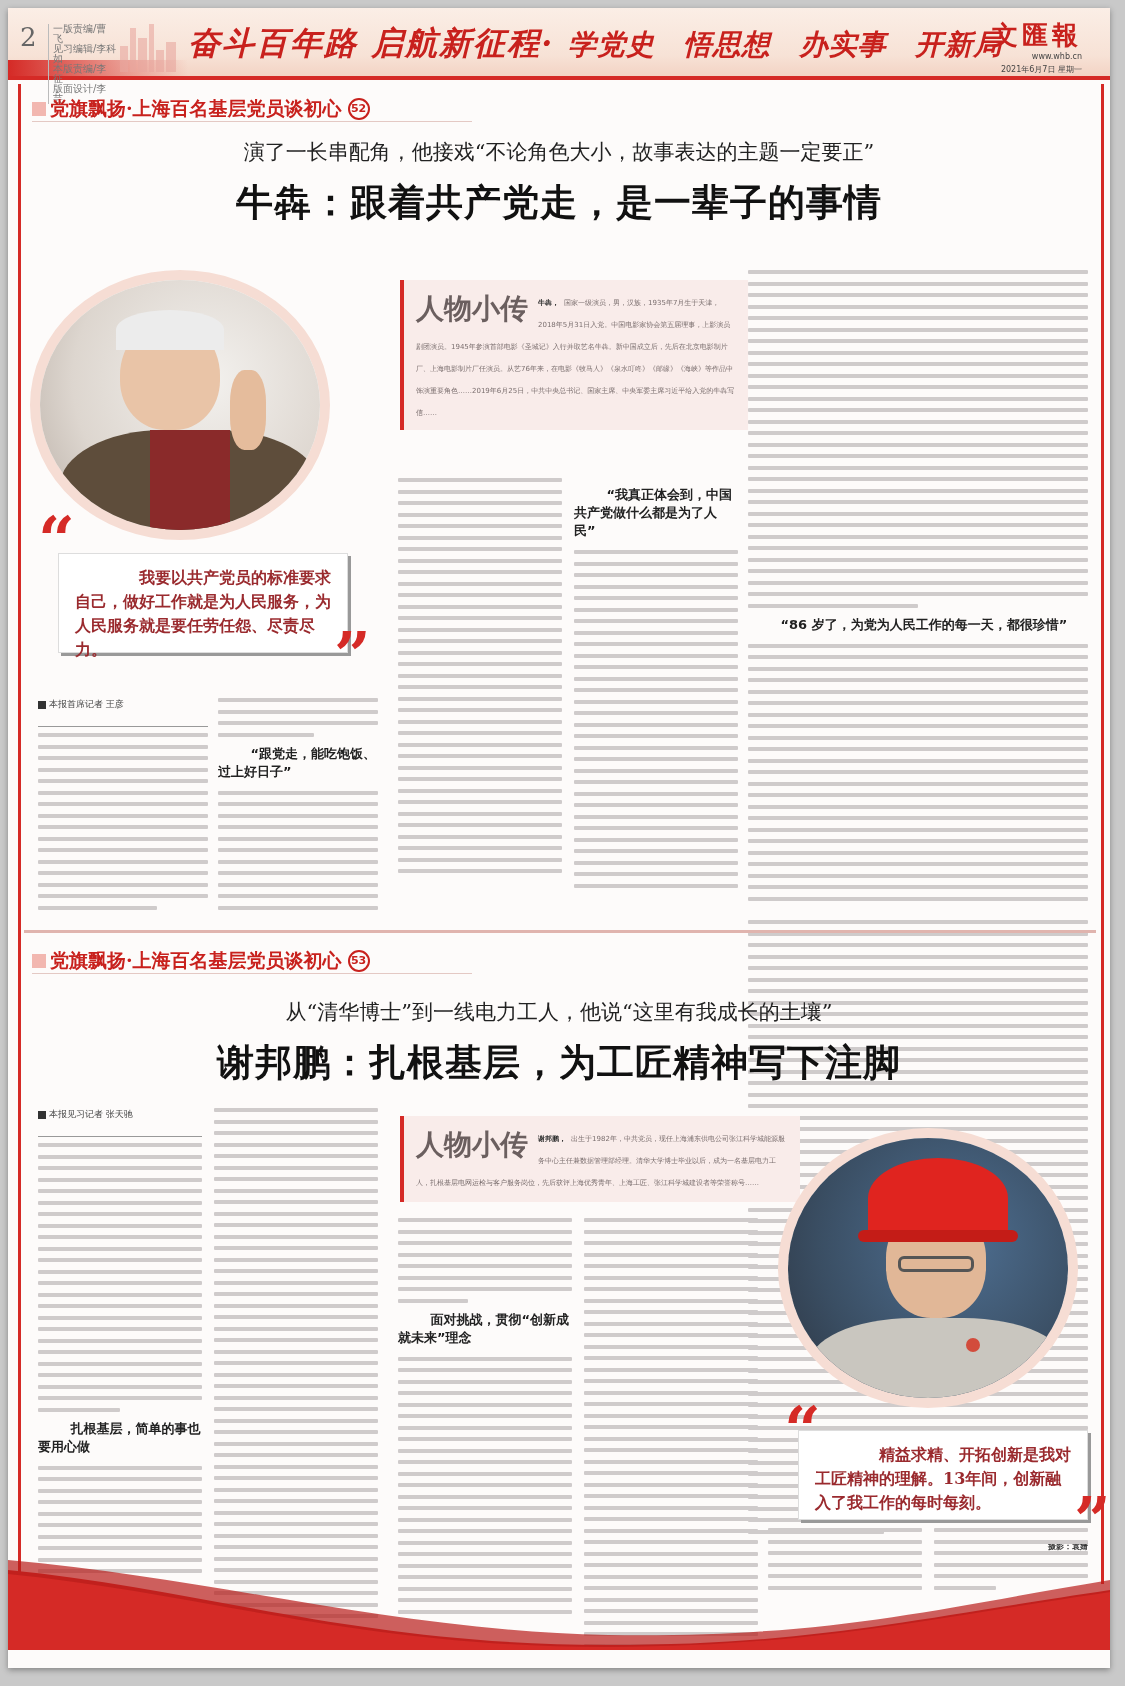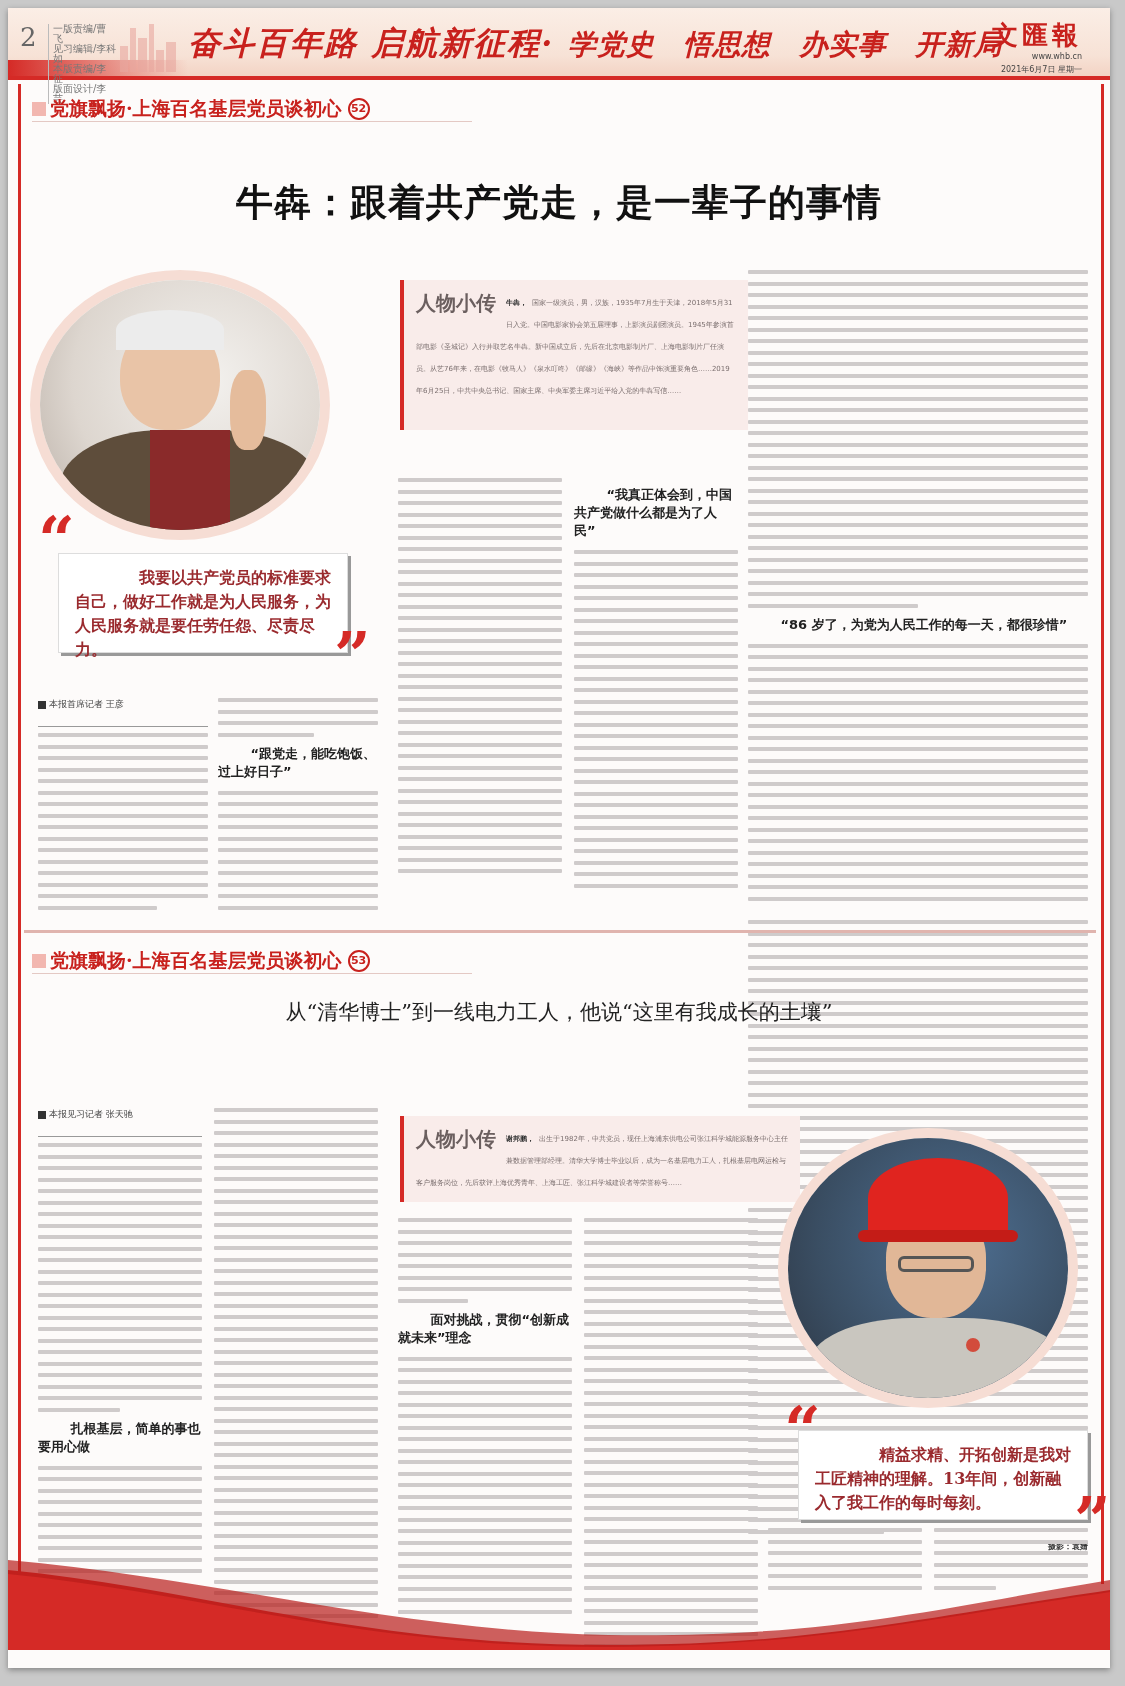--- a/index.html
+++ b/index.html
@@ -94,21 +94,21 @@
   }
   .quote-mark {
     position: absolute; font-family: "DejaVu Serif", serif; font-weight: bold; color: #d52a26; font-size: 64px; line-height: 1;
   }
 
   
   .bio-box {
     position: absolute; background: #f9ecea; padding: 10px 12px;
     border-left: 4px solid #d52a26;
   }
-  .bio-title { font-size: 20px; font-weight: bold; color: #6b5f5f; margin-bottom: 4px; float: left; margin-right: 10px; }
+  .bio-title { font-size: 28px; font-weight: bold; color: #6b5f5f; margin-bottom: 4px; float: left; margin-right: 10px; }
   .bio-lead { font-size: 7px; font-weight: bold; color: #333; }
   .bio-text { font-size: 7px; line-height: 17px; color: #7b6f6f; }
 
   
   .cols { position: absolute; display: flex; gap: 12px; }
   .col { flex: 1; position: relative; }
   .lines span {
     display: block; height: 4px; margin: 0 0 7.5px 0; background: #cfcbcb; border-radius: 1px;
   }
   .byline {
@@ -161,20 +161,21 @@
   </div>
 
   <div class="frame-left"></div>
   <div class="frame-right"></div>
 
   <div class="section-strip" style="top:88px">
     <div class="sq"></div>
     <span class="txt">党旗飘扬·上海百名基层党员谈初心</span>
     <span class="num">52</span>
   </div>
+  <div class="kicker" style="top:130px">演了一长串配角，他接戏“不论角色大小，故事表达的主题一定要正”</div>
   <div class="headline" style="top:170px">牛犇：跟着共产党走，是一辈子的事情</div>
 
   <div class="portrait" style="left:22px;top:262px;width:300px;height:270px;">
     <div class="bg" style="background:radial-gradient(circle at 60% 40%, #f3f1ee 0%, #ddd6cf 60%, #b7aca3 100%);"></div>
     <div class="figure" style="left:80px;top:40px;width:100px;height:110px;border-radius:50% 50% 45% 45%;background:#e9c4a7;"></div>
     <div class="figure" style="left:76px;top:30px;width:108px;height:40px;border-radius:50% 50% 0 0;background:#ececec;"></div>
     <div class="figure" style="left:20px;top:150px;width:260px;height:140px;border-radius:40% 40% 0 0;background:#5e4d3b;"></div>
     <div class="figure" style="left:110px;top:150px;width:80px;height:130px;background:#8a2a2a;"></div>
     <div class="figure" style="left:190px;top:90px;width:36px;height:80px;border-radius:40%;background:#e5bc9c;"></div>
   </div>
@@ -442,20 +443,21 @@
   </div>
 
   <div class="divider" style="top:922px"></div>
 
   <div class="section-strip" style="top:940px">
     <div class="sq"></div>
     <span class="txt">党旗飘扬·上海百名基层党员谈初心</span>
     <span class="num">53</span>
   </div>
   <div class="kicker" style="top:990px">从“清华博士”到一线电力工人，他说“这里有我成长的土壤”</div>
+  <div class="headline" style="top:1030px">谢邦鹏：扎根基层，为工匠精神写下注脚</div>
 
   <div class="bio-box" style="left:392px;top:1108px;width:400px;height:86px;">
     <div class="bio-title">人物小传</div>
     <span class="bio-lead">谢邦鹏，</span>
     <span class="bio-text">出生于1982年，中共党员，现任上海浦东供电公司张江科学城能源服务中心主任兼数据管理部经理。清华大学博士毕业以后，成为一名基层电力工人，扎根基层电网运检与客户服务岗位，先后获评上海优秀青年、上海工匠、张江科学城建设者等荣誉称号……</span>
   </div>
 
   <div class="portrait" style="left:770px;top:1120px;width:300px;height:280px;">
     <div class="bg" style="background:radial-gradient(circle at 60% 40%, #4e6f92 0%, #3a4e63 60%, #2c3440 100%);"></div>
     <div class="figure" style="left:98px;top:70px;width:100px;height:110px;border-radius:45%;background:#e1b797;"></div>

